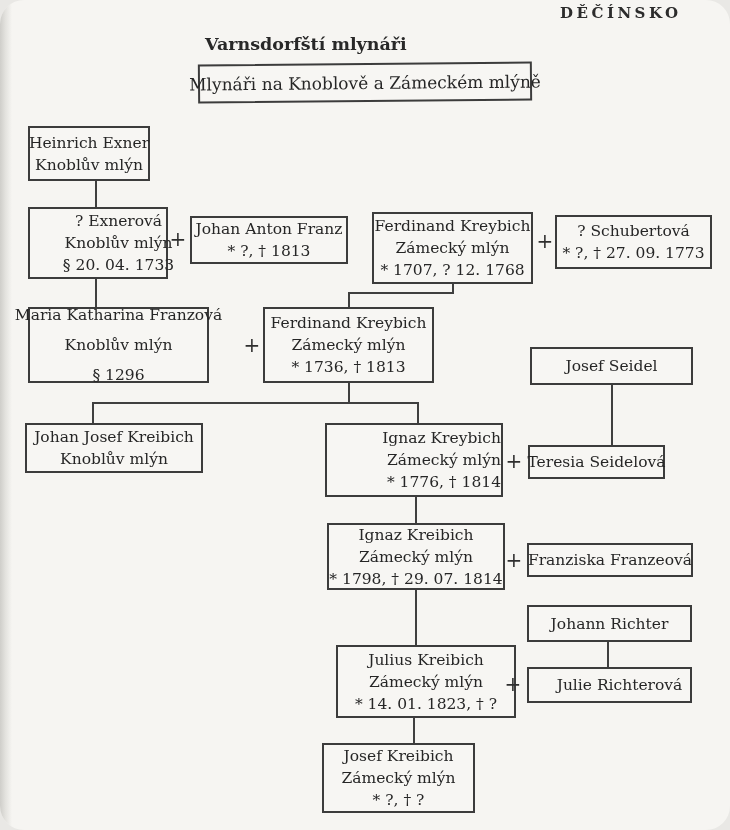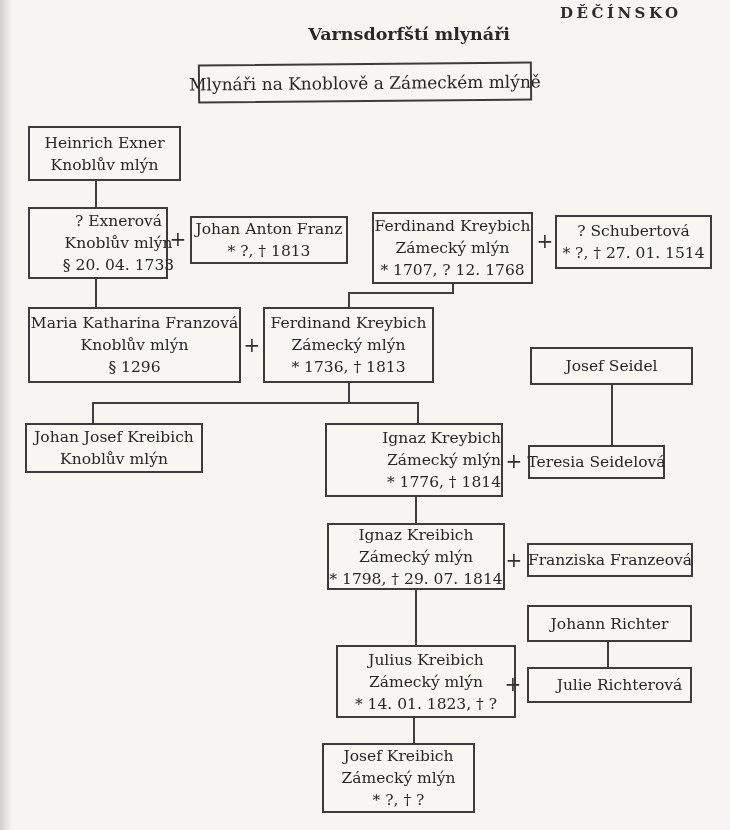--- a/index.html
+++ b/index.html
@@ -5,41 +5,42 @@
   html, body { margin: 0; padding: 0; }
   body { background: #e9e8e5; }
   #page {
     position: relative;
     width: 730px;
     height: 830px;
     background: #f6f5f2;
     overflow: hidden;
     font-family: "DejaVu Serif", "Liberation Serif", serif;
     color: #262626;
+    border-radius: 24px;
   }
   .scan-edge {
     position: absolute;
     left: 0; top: 0; bottom: 0;
     width: 12px;
     background: linear-gradient(90deg, #cfceca 0%, #e3e2de 45%, rgba(246,245,242,0) 100%);
   }
   .region-label {
     position: absolute;
     left: 560px; top: 4px;
     width: 160px;
     font-size: 15px;
     font-weight: bold;
     letter-spacing: 3.5px;
     color: #2c2c2c;
   }
   .diagram-title {
     position: absolute;
-    left: 205px; top: 24px;
+    left: 205px; top: 34px;
     width: 305px;
-    text-align: right;
+    text-align: left;
     font-size: 17.5px;
     font-weight: bold;
     color: #282828;
   }
   .node {
     position: absolute;
     box-sizing: border-box;
     border: 2px solid #3c3c3c;
     background: #f7f6f3;
     display: flex;
@@ -77,21 +78,21 @@
 <div id="page">
   <div class="scan-edge"></div>
 
   <div class="region-label">DĚČÍNSKO</div>
   <div class="diagram-title">Varnsdorfští mlynáři</div>
 
   <div class="node root" style="left:198px; top:63px; width:334px; height:39px;">
     <span>Mlynáři na Knoblově a Zámeckém mlýně</span>
   </div>
 
-  <div class="node" style="left:28px; top:126px; width:153px; height:55px;">
+  <div class="node" style="left:28px; top:126px; width:122px; height:55px;">
     <span>Heinrich Exner</span>
     <span>Knoblův mlýn</span>
   </div>
 
   <div class="node" style="left:28px; top:207px; width:140px; height:72px;padding-left:41px;">
     <span>? Exnerová</span>
     <span>Knoblův mlýn</span>
     <span>§ 20. 04. 1733</span>
   </div>
   <div class="plus" style="left:169px; top:227px;">+</div>
@@ -101,24 +102,24 @@
   </div>
 
   <div class="node" style="left:372px; top:212px; width:161px; height:72px;">
     <span>Ferdinand Kreybich</span>
     <span>Zámecký mlýn</span>
     <span>* 1707, ? 12. 1768</span>
   </div>
   <div class="plus" style="left:536px; top:229px;">+</div>
   <div class="node" style="left:555px; top:215px; width:157px; height:54px;">
     <span>? Schubertová</span>
-    <span>* ?, † 27. 01. 1514</span>
+    <span>* ?, † 27. 09. 1773</span>
   </div>
 
-  <div class="node" style="left:28px; top:307px; width:213px; height:76px;">
+  <div class="node" style="left:28px; top:307px; width:181px; height:76px;gap:8px;">
     <span>Maria Katharina Franzová</span>
     <span>Knoblův mlýn</span>
     <span>§ 1296</span>
   </div>
   <div class="plus" style="left:243px; top:333px;">+</div>
   <div class="node" style="left:263px; top:307px; width:171px; height:76px;">
     <span>Ferdinand Kreybich</span>
     <span>Zámecký mlýn</span>
     <span>* 1736, † 1813</span>
   </div>

